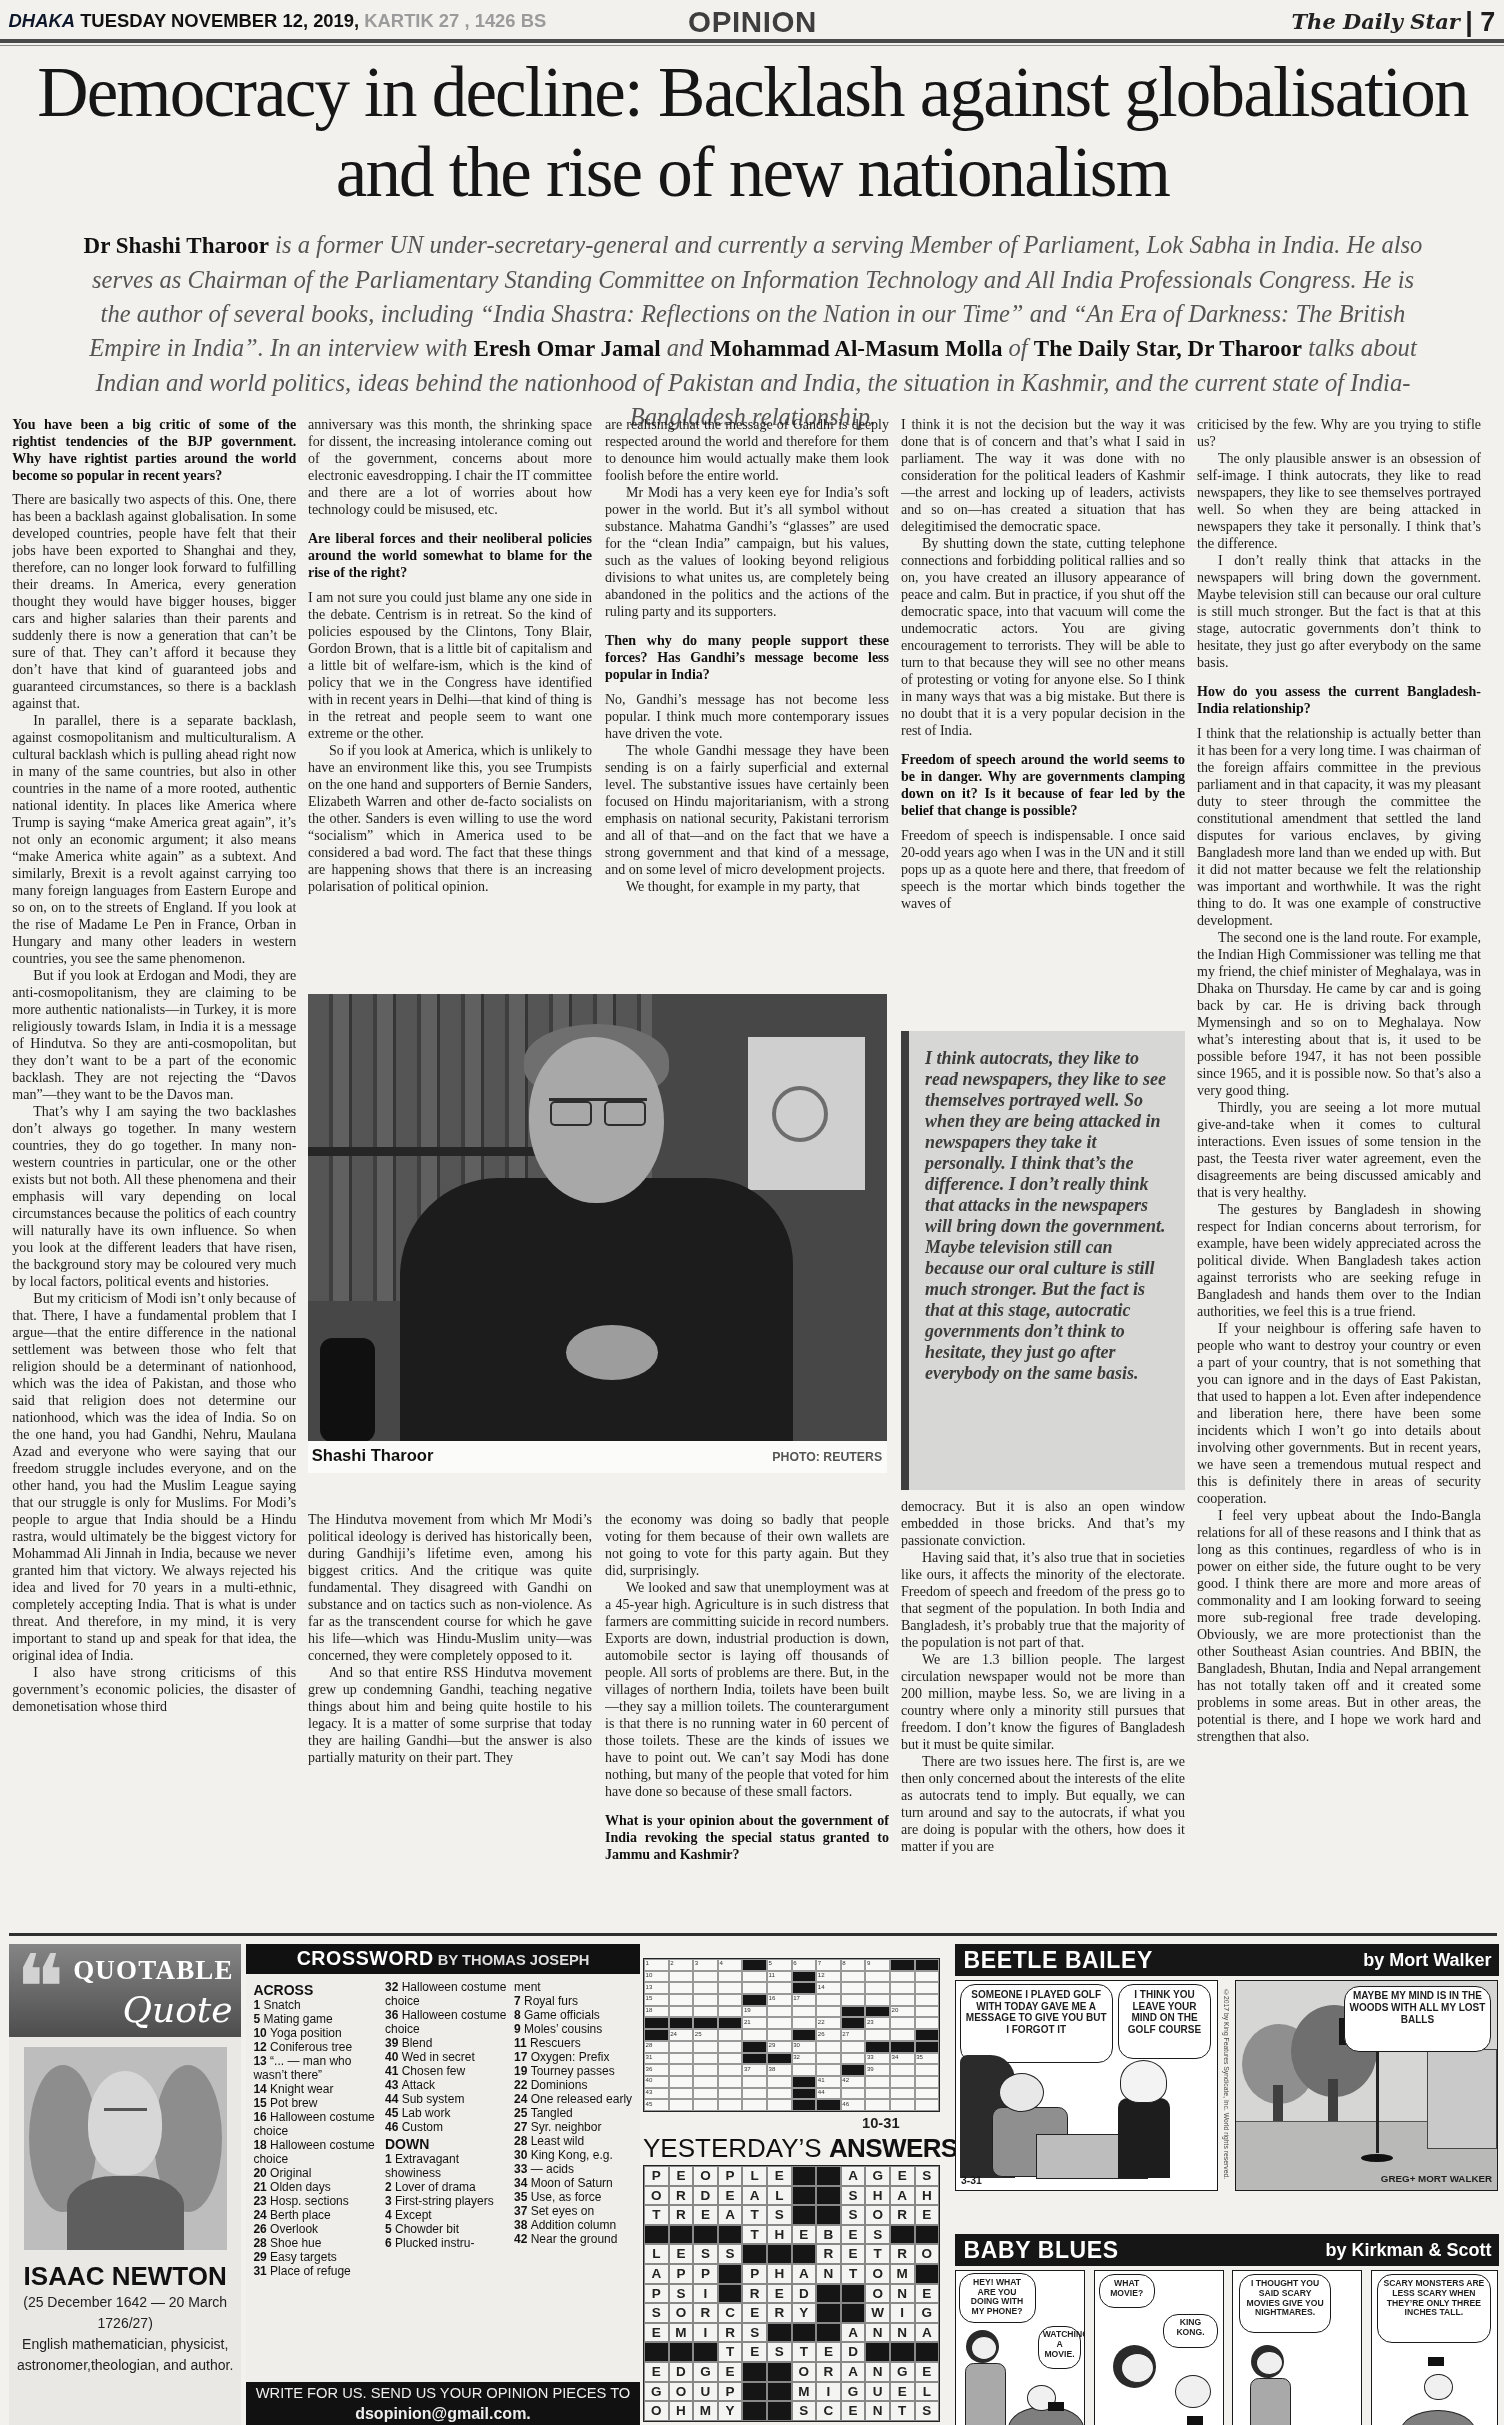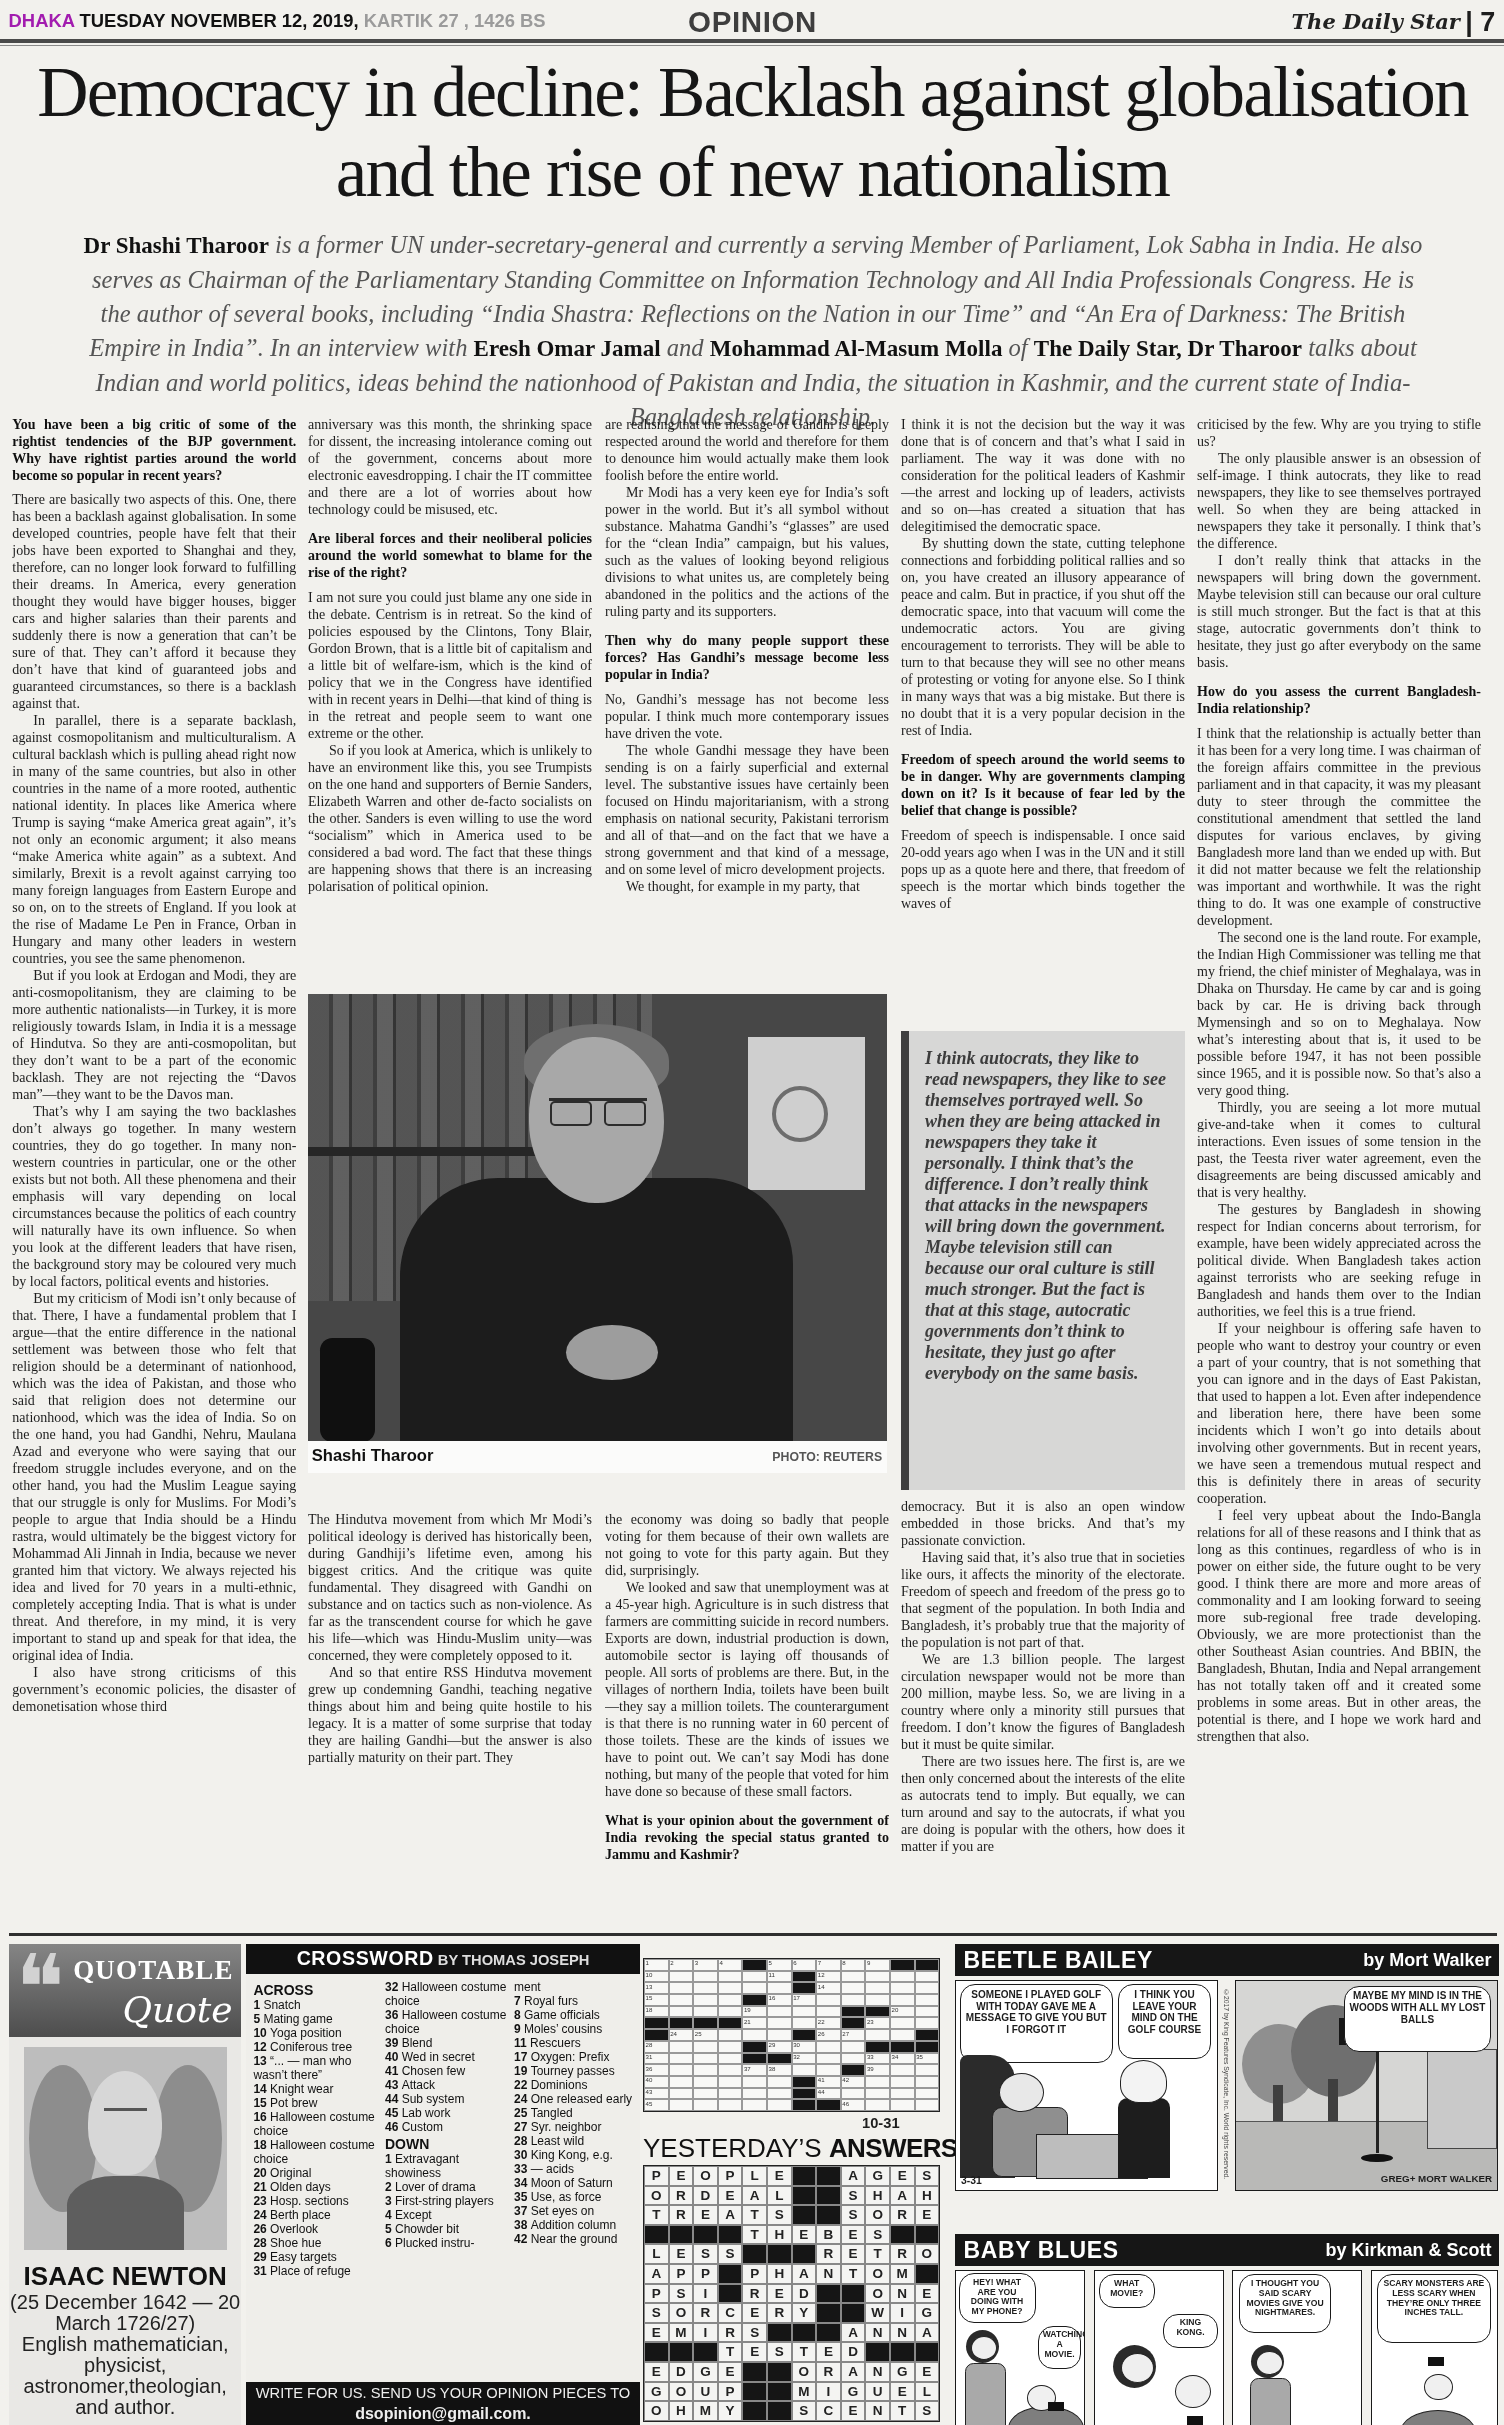--- a/index.html
+++ b/index.html
@@ -1,20 +1,20 @@
 <!DOCTYPE html>
 <html style="font-size:9.8px"><head>
 <meta charset="utf-8">
 <style>
   html,body{margin:0;padding:0;}
   body{width:1505px;height:2426px;background:#f2f1ed;font-family:"Liberation Serif",serif;color:#1d1d1d;position:relative;overflow:hidden;}
   .abs{position:absolute;}
   
   .hdr-left{left:8.6px;top:9.8px;font-family:"Liberation Sans",sans-serif;font-size:18.4px;font-weight:bold;white-space:nowrap;}
-  .hdr-left .city{color:#a21caf;}
+  .hdr-left .city{color:#0f172a;font-style:italic;}
   .hdr-left .date{color:#111;}
   .hdr-left .cal{color:#9b9b9b;}
   .hdr-opinion{left:0;top:4.9px;width:1505px;text-align:center;font-family:"Liberation Sans",sans-serif;font-size:29.5px;font-weight:bold;color:#3e3e3e;letter-spacing:0.6px;}
   .hdr-right{right:9.8px;top:7.4px;font-size:21px;white-space:nowrap;}
   .hdr-right .mast{font-family:"DejaVu Serif",serif;font-style:italic;font-weight:bold;color:#222;}
   .hdr-right .pg{font-family:"Liberation Sans",sans-serif;font-weight:bold;font-size:27px;vertical-align:-2.5px;}
   .hdr-rule{left:0;top:39px;width:1505px;height:3.7px;background:#4a4a4a;}
   .hdr-rule2{left:0;top:45px;width:1505px;height:1.2px;background:#8a8a8a;}
   
   .headline{left:18.4px;top:52px;width:1468px;text-align:center;font-size:71px;line-height:80px;letter-spacing:-1.8px;color:#161616;}
@@ -54,21 +54,21 @@
   .qq-mark{position:absolute;left:6.1px;top:-8.6px;font-size:92px;color:#d2d2d2;font-family:"DejaVu Serif",serif;}
   .qq-t1{position:absolute;right:7.4px;top:11px;color:#fff;font-size:27px;font-weight:bold;letter-spacing:1.2px;}
   .qq-t2{position:absolute;right:8.6px;top:45px;color:#fff;font-size:36px;font-style:italic;font-family:"DejaVu Serif",serif;}
   .newton{position:relative;margin:9.8px auto 0 auto;width:203px;height:203px;background:#bdbdbd;overflow:hidden;}
   .n-hairL{position:absolute;left:4.9px;top:18.4px;width:68px;height:147px;background:#8d8d8d;border-radius:50%;}
   .n-hairR{position:absolute;right:4.9px;top:18.4px;width:68px;height:147px;background:#8d8d8d;border-radius:50%;}
   .n-face{position:absolute;left:64px;top:24.6px;width:74px;height:104px;background:#d7d7d7;border-radius:50% 50% 45% 45%;}
   .n-robe{position:absolute;left:43px;top:129px;width:117px;height:74px;background:#5e5e5e;border-radius:40% 40% 0 0;}
   .n-eyes{position:absolute;left:80px;top:61px;width:43px;height:3.7px;border-top:3.1px solid #555;}
   .qq-name{text-align:center;font-family:"Liberation Sans",sans-serif;font-weight:bold;font-size:26px;margin-top:11px;color:#111;}
-  .qq-dates,.qq-desc{text-align:center;font-family:"Liberation Sans",sans-serif;font-size:20px;line-height:21px;color:#222;}
+  .qq-dates,.qq-desc{text-align:center;font-family:"Liberation Sans",sans-serif;font-size:14px;line-height:21px;color:#222;}
   
   .cw{left:246px;top:1944px;width:394px;height:481px;background:#efeeea;}
   .cw-bar{height:29.5px;background:#111;color:#fff;text-align:center;font-family:"Liberation Sans",sans-serif;line-height:29.5px;}
   .cw-bar .t1{font-size:19.6px;font-weight:bold;letter-spacing:0.6px;}
   .cw-bar .t2{font-size:14.7px;font-weight:bold;color:#ddd;}
   .cw-cols{position:relative;height:408px;}
   .cw-c{position:absolute;top:6.1px;width:124px;font-family:"Liberation Sans",sans-serif;font-size:12px;line-height:14px;color:#111;}
   .cw-c .clue-head{font-weight:bold;font-size:14px;margin:3.7px 0 1.2px 0;}
   .cw-c .clue b{font-weight:bold;}
   .cw-foot{height:44px;background:#111;color:#eee;text-align:center;font-family:"Liberation Sans",sans-serif;font-size:14.7px;line-height:19.6px;padding-top:2.5px;box-sizing:border-box;}

